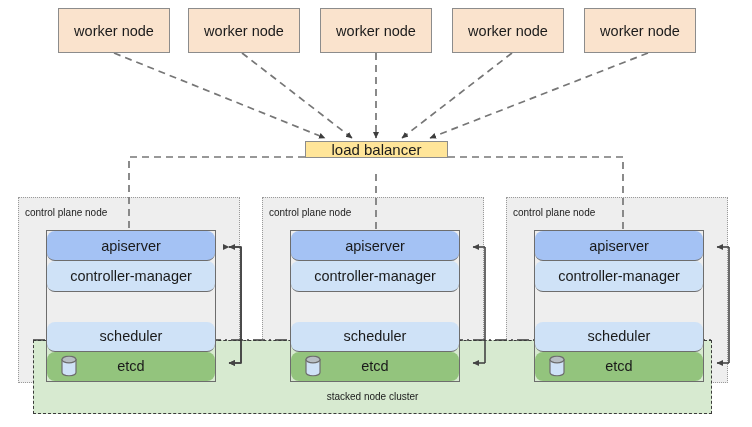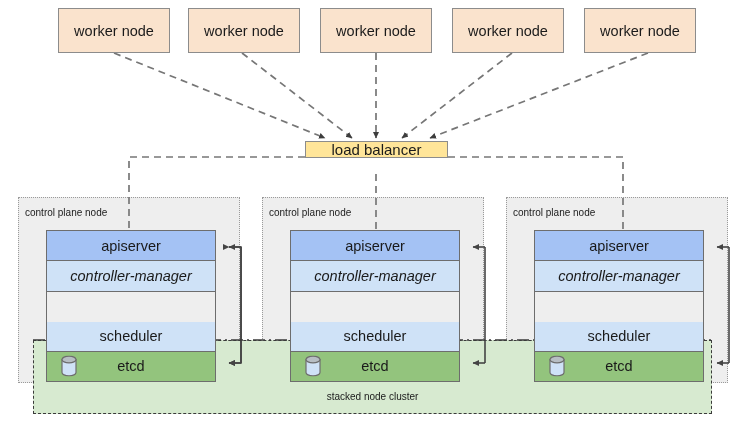--- a/index.html
+++ b/index.html
@@ -83,24 +83,25 @@
   .row {
     box-sizing: border-box;
     flex: 1 1 0;
     display: flex;
     align-items: center;
     justify-content: center;
     position: relative;
     font-size: 14.5px;
     color: #1a1a1a;
     border-bottom: 1.2px solid #6d6d6d;
+    border-radius: 8px;
   }
   .row:last-child { border-bottom: none; }
   .row-apiserver { background: #a4c2f4; }
-  .row-controller { background: #cfe2f7; font-style: italic; }
+  .row-controller { background: #cfe2f7; }
   .row-scheduler { background: #cfe2f7; margin-top: 30px; }
   .row-etcd { background: #93c47d; }
   .cyl {
     position: absolute;
     left: 14px;
     top: 50%;
     transform: translateY(-50%);
     width: 16px;
     height: 21px;
   }

